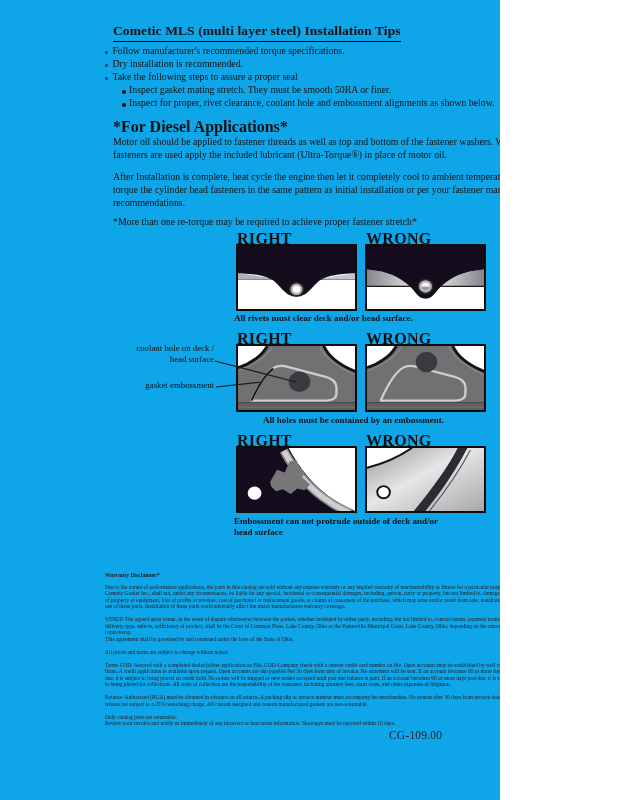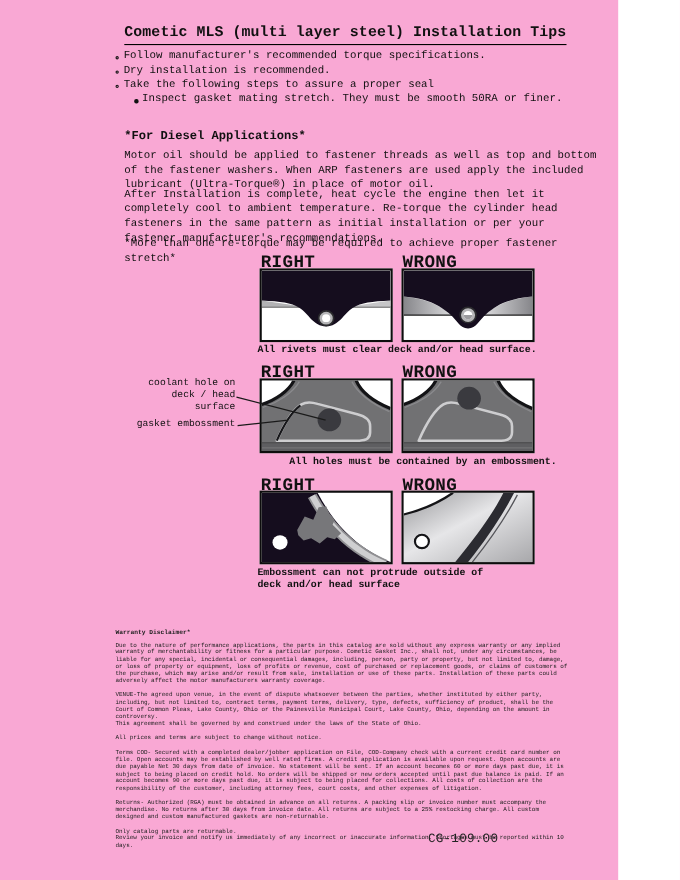--- a/index.html
+++ b/index.html
@@ -1,46 +1,46 @@
 <!DOCTYPE html>
 <html><head>
 <meta charset="utf-8">
 <style>
   * { margin:0; padding:0; box-sizing:border-box; }
   html,body { background:#ffffff; }
   .page {
-    position:relative; width:562px; height:800px; background:#f9a8d4;
-    font-family:Liberation Mono, monospace; color:#111; overflow:hidden;
+    position:relative; width:500px; height:800px; background:#0ea5e9;
+    font-family:Liberation Serif, serif; color:#111; overflow:hidden;
   }
   .title {
     position:absolute; left:113px; top:23px; font-size:13.5px; font-weight:bold;
     border-bottom:1.6px solid #000; padding-bottom:2px; letter-spacing:0.1px;
   }
   .bullets { position:absolute; left:105px; top:44px; font-size:9.8px; line-height:13px; width:470px; }
   .b-row { display:flex; align-items:center; }
   .b-row .txt { display:block; }
   .om { width:3.4px; height:3.4px; border:1px solid #111; border-radius:50%; display:inline-block; margin:4px 4px 0 0; flex:0 0 auto; }
   .sub { margin-left:17px; }
   .fm { width:3.6px; height:3.6px; background:#111; border-radius:50%; display:inline-block; margin:4.5px 3.5px 0 0; flex:0 0 auto; }
-  .diesel-heading { position:absolute; left:113px; top:118px; font-size:11px; font-weight:bold; }
+  .diesel-heading { position:absolute; left:113px; top:118px; font-size:16px; font-weight:bold; }
   .para { position:absolute; left:113px; width:432px; font-size:9.8px; line-height:13.2px; }
   .p1 { top:135px; }
   .p2 { top:170px; }
   .note { top:215px; }
   .dw-label { position:absolute; width:120px; text-align:left; font-size:16px; font-weight:bold; letter-spacing:0.3px; }
   .dbox { position:absolute; width:121px; height:67px; border:2px solid #0d0d0d; background:#fff; }
   .dbox svg { display:block; width:100%; height:100%; }
   .caption { position:absolute; left:234px; font-size:9px; font-weight:bold; width:260px; line-height:10.5px; }
   .pointer-label { position:absolute; font-size:8.8px; line-height:11px; text-align:right; color:#111; }
   .leaders { position:absolute; left:0; top:330px; width:470px; height:90px; pointer-events:none; }
   .warranty { position:absolute; left:105px; top:572px; width:413px; font-size:5.4px; line-height:6.5px; color:#222; }
   .warranty .w-head { font-weight:bold; font-size:5.7px; margin-bottom:5px; }
   .warranty .w-para { margin-bottom:6.5px; }
   .warranty .w-line { margin-bottom:0; }
-  .footer-code { position:absolute; left:389px; top:756px; font-size:11.5px; color:#222; letter-spacing:0.2px; }
+  .footer-code { position:absolute; left:389px; top:729px; font-size:11.5px; color:#222; letter-spacing:0.2px; }
 </style>
 </head>
 <body>
 
 <div class="page">
 
   <div class="title">Cometic MLS (multi layer steel) Installation Tips</div>
 
   <div class="bullets">
     <div class="b-row">
@@ -51,20 +51,24 @@
       <span class="om"></span>
       <span class="txt">Dry installation is recommended.</span>
     </div>
     <div class="b-row">
       <span class="om"></span>
       <span class="txt">Take the following steps to assure a proper seal</span>
     </div>
     <div class="b-row sub">
       <span class="fm"></span>
       <span class="txt">Inspect gasket mating stretch.  They must be smooth 50RA or finer.</span>
+    </div>
+    <div class="b-row sub">
+      <span class="fm"></span>
+      <span class="txt">Inspect for proper, rivet clearance, coolant hole and embossment alignments as shown below.</span>
     </div>
   </div>
 
   <div class="diesel-heading">*For Diesel Applications*</div>
   <div class="para p1">Motor oil should be applied to fastener threads as well as top and bottom of the fastener washers. When ARP fasteners are used apply the included lubricant (Ultra-Torque®) in place of motor oil.</div>
   <div class="para p2">After Installation is complete, heat cycle the engine then let it completely cool to ambient temperature. Re-torque the cylinder head fasteners in the same pattern as initial installation or per your fastener manufacturer's recommendations.</div>
   <div class="para note">*More than one re-torque may be required to achieve proper fastener stretch*</div>
 
   <div class="dw-label" style="left:237px; top:230px;">RIGHT</div>
   <div class="dw-label" style="left:366px; top:230px;">WRONG</div>

